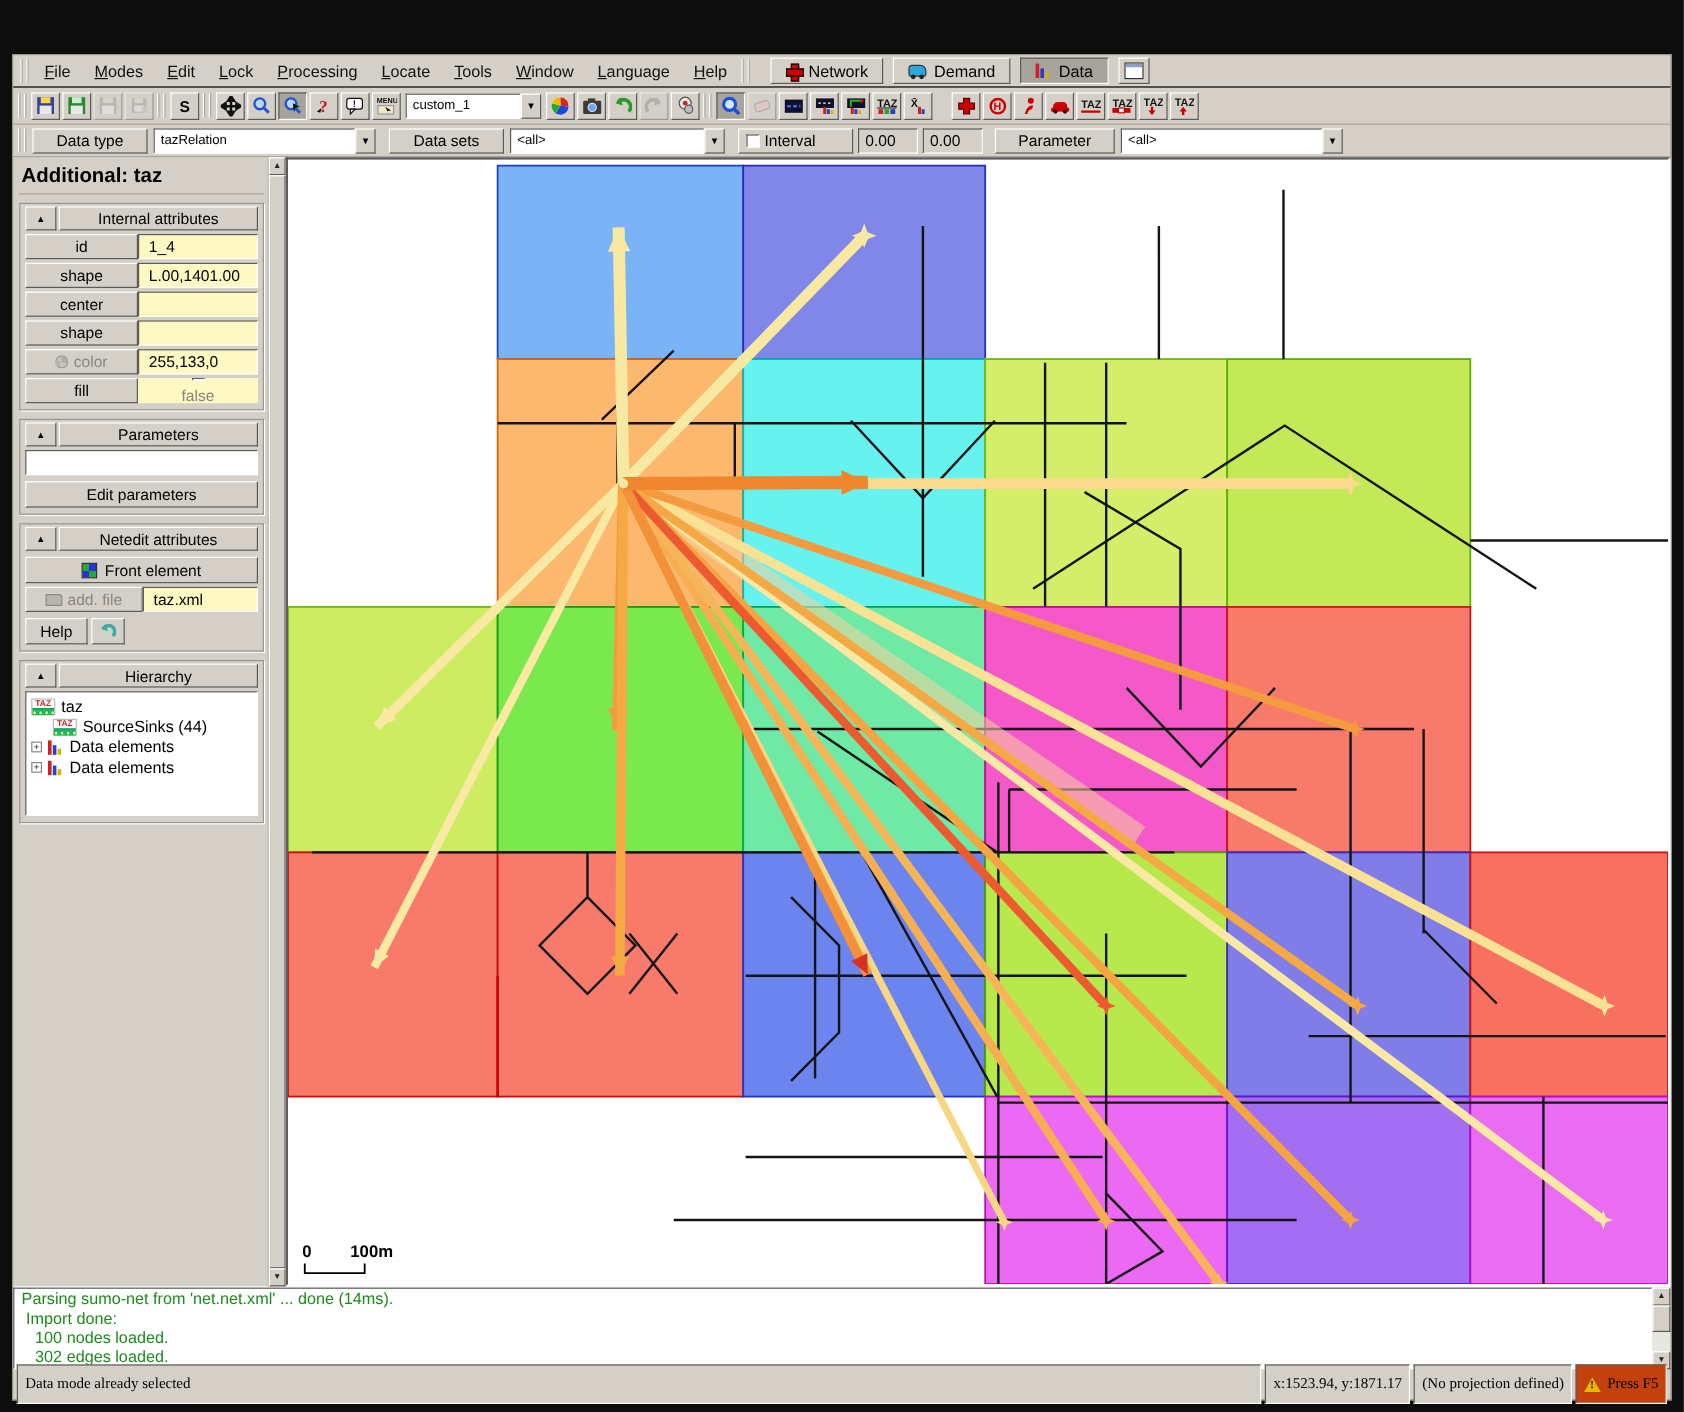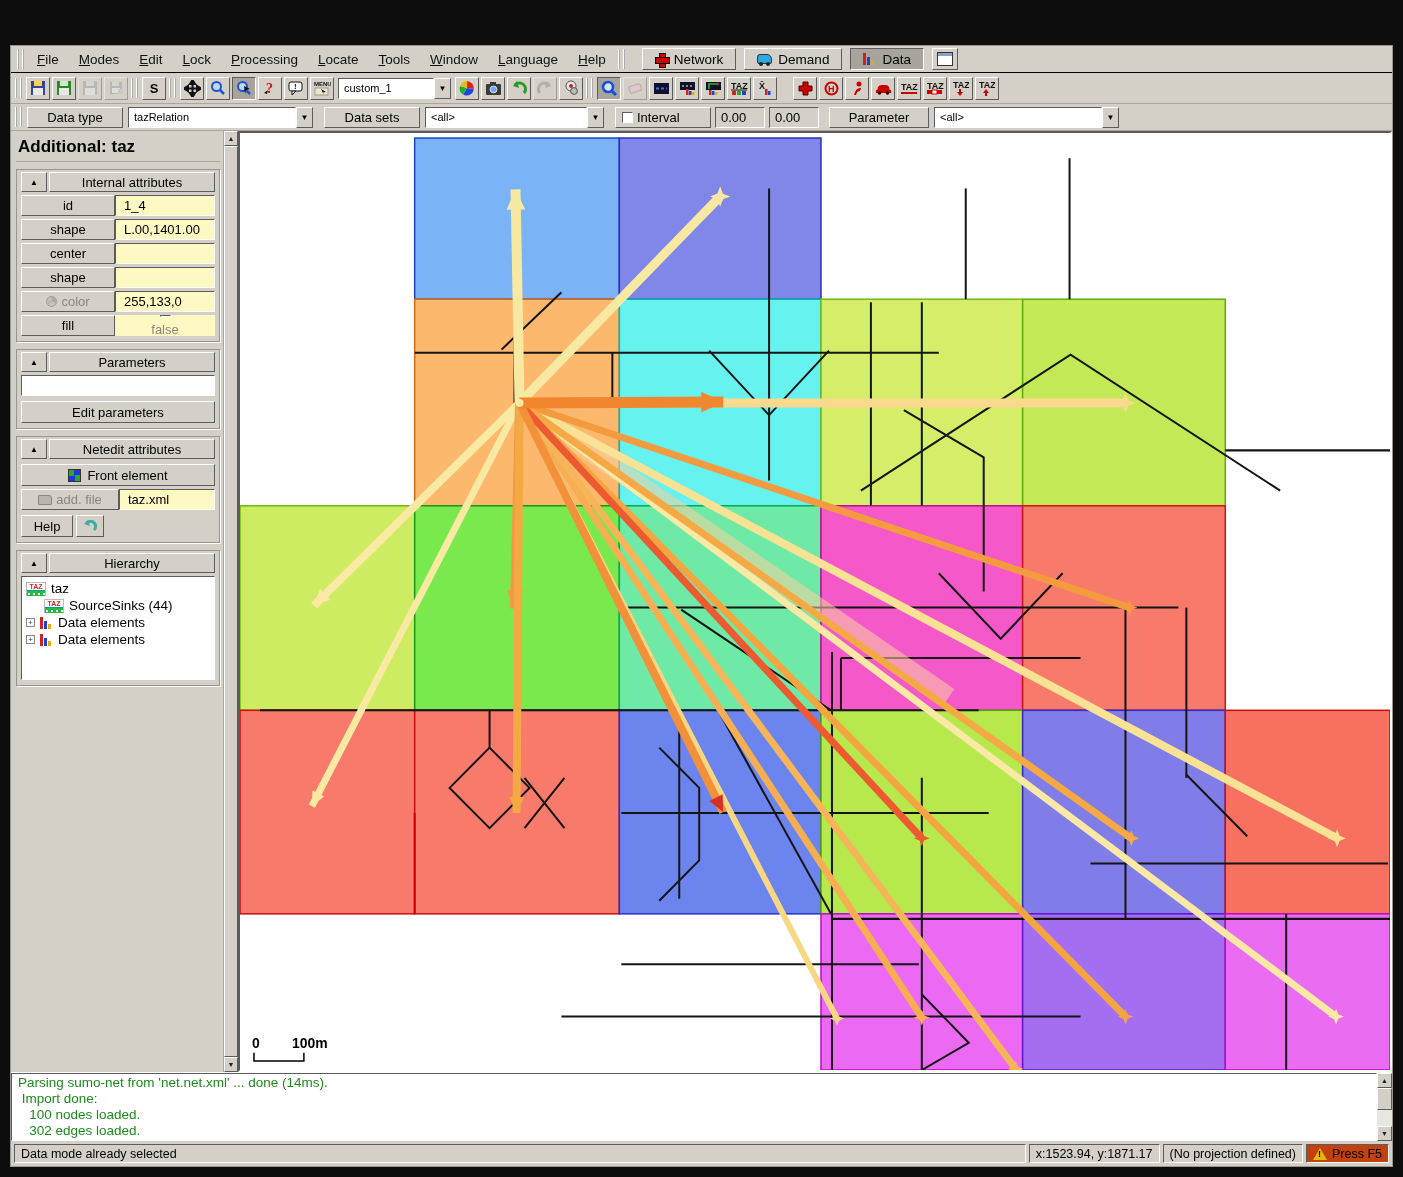--- a/index.html
+++ b/index.html
@@ -89,21 +89,21 @@
   .canvas-wrap { flex:1; border:2px solid; border-color:#5c5c5c #ffffff #ffffff #5c5c5c; background:#ffffff; position:relative; }
   .canvas-wrap svg { position:absolute; inset:0; width:100%; height:100%; }
 
   
   .logpane { height:69px; display:flex; border-top:1px solid #fff; }
   .logtext { flex:1; background:#fff; border:1px solid; border-color:#5c5c5c #fff #fff #5c5c5c; padding:1px 6px; overflow:hidden; }
   .logline { font-size:13.5px; color:#1d8a1d; white-space:pre; line-height:16px; }
 
   
   .statusbar { height:25px; display:flex; align-items:center; padding:2px 3px; gap:3px; }
-  .sb-box { height:19px; display:flex; align-items:center; padding:0 6px; font-size:12.5px; background:#d4d0c8; }
+  .sb-box { height:33px; display:flex; align-items:center; padding:0 6px; font-size:12.5px; background:#d4d0c8;font-family:Liberation Serif, serif; }
   .sb-msg { flex:1; }
   .warn-tri { width:0; height:0; border-left:7px solid transparent; border-right:7px solid transparent; border-bottom:12px solid #e8b800; position:relative; margin-right:5px; }
   .warn-tri:after { content:"!"; position:absolute; left:-2px; top:1px; font-size:9px; font-weight:bold; color:#000; }
   .pressf5 { background:#c2410c; }
 </style>
 </head>
 <body>
 
 <div class="app">
 

